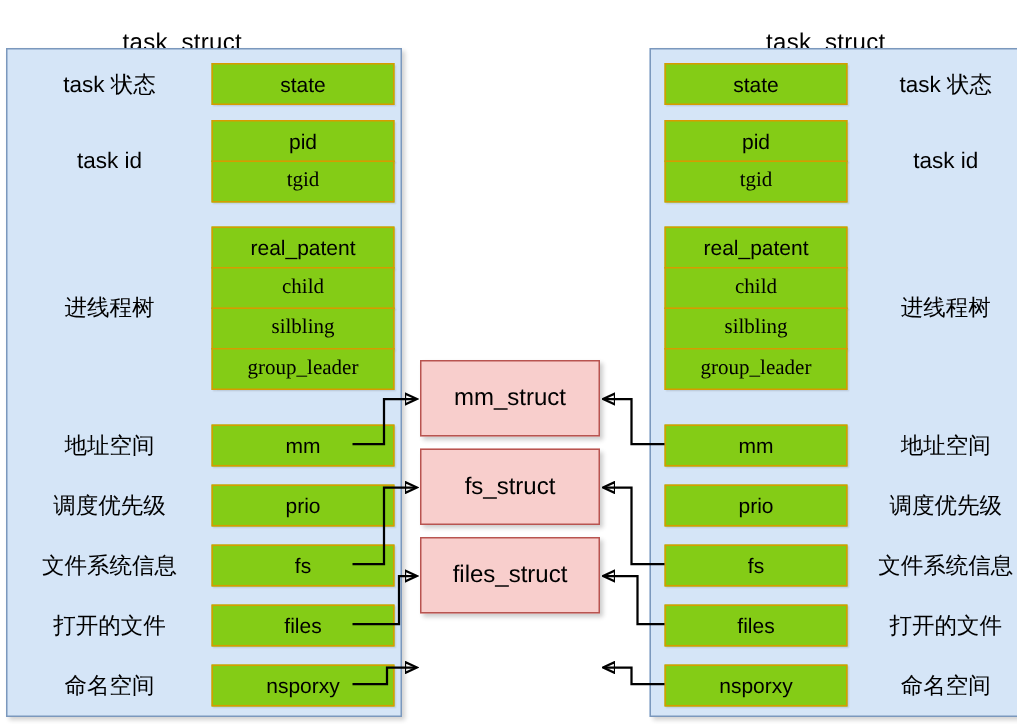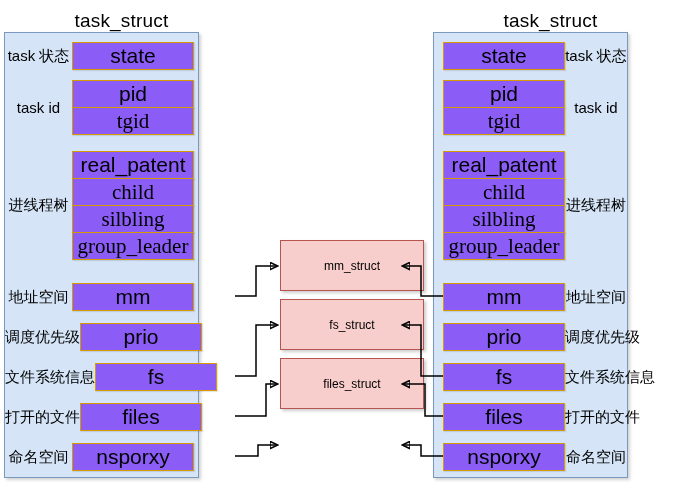--- a/index.html
+++ b/index.html
@@ -1,52 +1,52 @@
 <!DOCTYPE html>
 <html><head>
 <meta charset="utf-8">
 <style>
   html,body{margin:0;padding:0;background:#ffffff;}
   .canvas{
     position:relative;width:678px;height:483px;background:#ffffff;overflow:hidden;
     font-family:"Liberation Sans","DejaVu Sans",sans-serif;color:#000;
   }
   .ptitle{
-    position:absolute;top:10px;width:235px;text-align:center;
-    font-size:19px;letter-spacing:0.2px;
+    position:absolute;top:20px;width:235px;text-align:center;
+    font-size:16px;letter-spacing:0.2px;
   }
   .ptitle.left{left:4px;}
   .ptitle.right{left:433px;}
   .panel{
-    position:absolute;top:32px;width:195px;height:446px;box-sizing:border-box;
+    position:absolute;top:32px;width:264px;height:446px;box-sizing:border-box;
     background:#d5e5f7;border:1px solid #7b98bd;
     box-shadow:2px 2px 3px rgba(0,0,0,0.18);
   }
   .panel.left{left:4px;}
   .panel.right{left:433px;}
   .group{
     position:absolute;left:0;width:100%;box-sizing:border-box;
     display:flex;align-items:center;
   }
   .panel.left .group{padding-right:4px;}
   .panel.right .group{padding-left:9px;}
   .glabel{flex:1;text-align:center;font-size:15px;white-space:nowrap;}
   .fstack{flex:0 0 122px;width:122px;}
   .field{
     box-sizing:border-box;height:28px;
-    background:#8b5cf6;border:1px solid #d79b00;
+    background:#84cc16;border:1px solid #d79b00;
     display:flex;align-items:center;justify-content:center;
-    font-size:21px;box-shadow:1px 1px 1px rgba(0,0,0,0.10);
+    font-size:14px;box-shadow:1px 1px 1px rgba(0,0,0,0.10);
   }
   .field + .field{margin-top:-1px;font-family:Liberation Serif, serif;}
   .struct-box{
-    position:absolute;left:280px;width:144px;height:51px;box-sizing:border-box;
+    position:absolute;left:280px;width:120px;height:51px;box-sizing:border-box;
     background:#f8cecc;border:1px solid #b85450;
     display:flex;align-items:center;justify-content:center;
-    font-size:12px;box-shadow:2px 2px 3px rgba(0,0,0,0.20);
+    font-size:16px;box-shadow:2px 2px 3px rgba(0,0,0,0.20);
   }
   .arrows{position:absolute;left:0;top:0;pointer-events:none;}
   .arrows path{fill:none;stroke:#000;stroke-width:1.5;}
 </style>
 </head>
 <body>
 
 <div class="canvas">
 
   <div class="ptitle left">task_struct</div>

